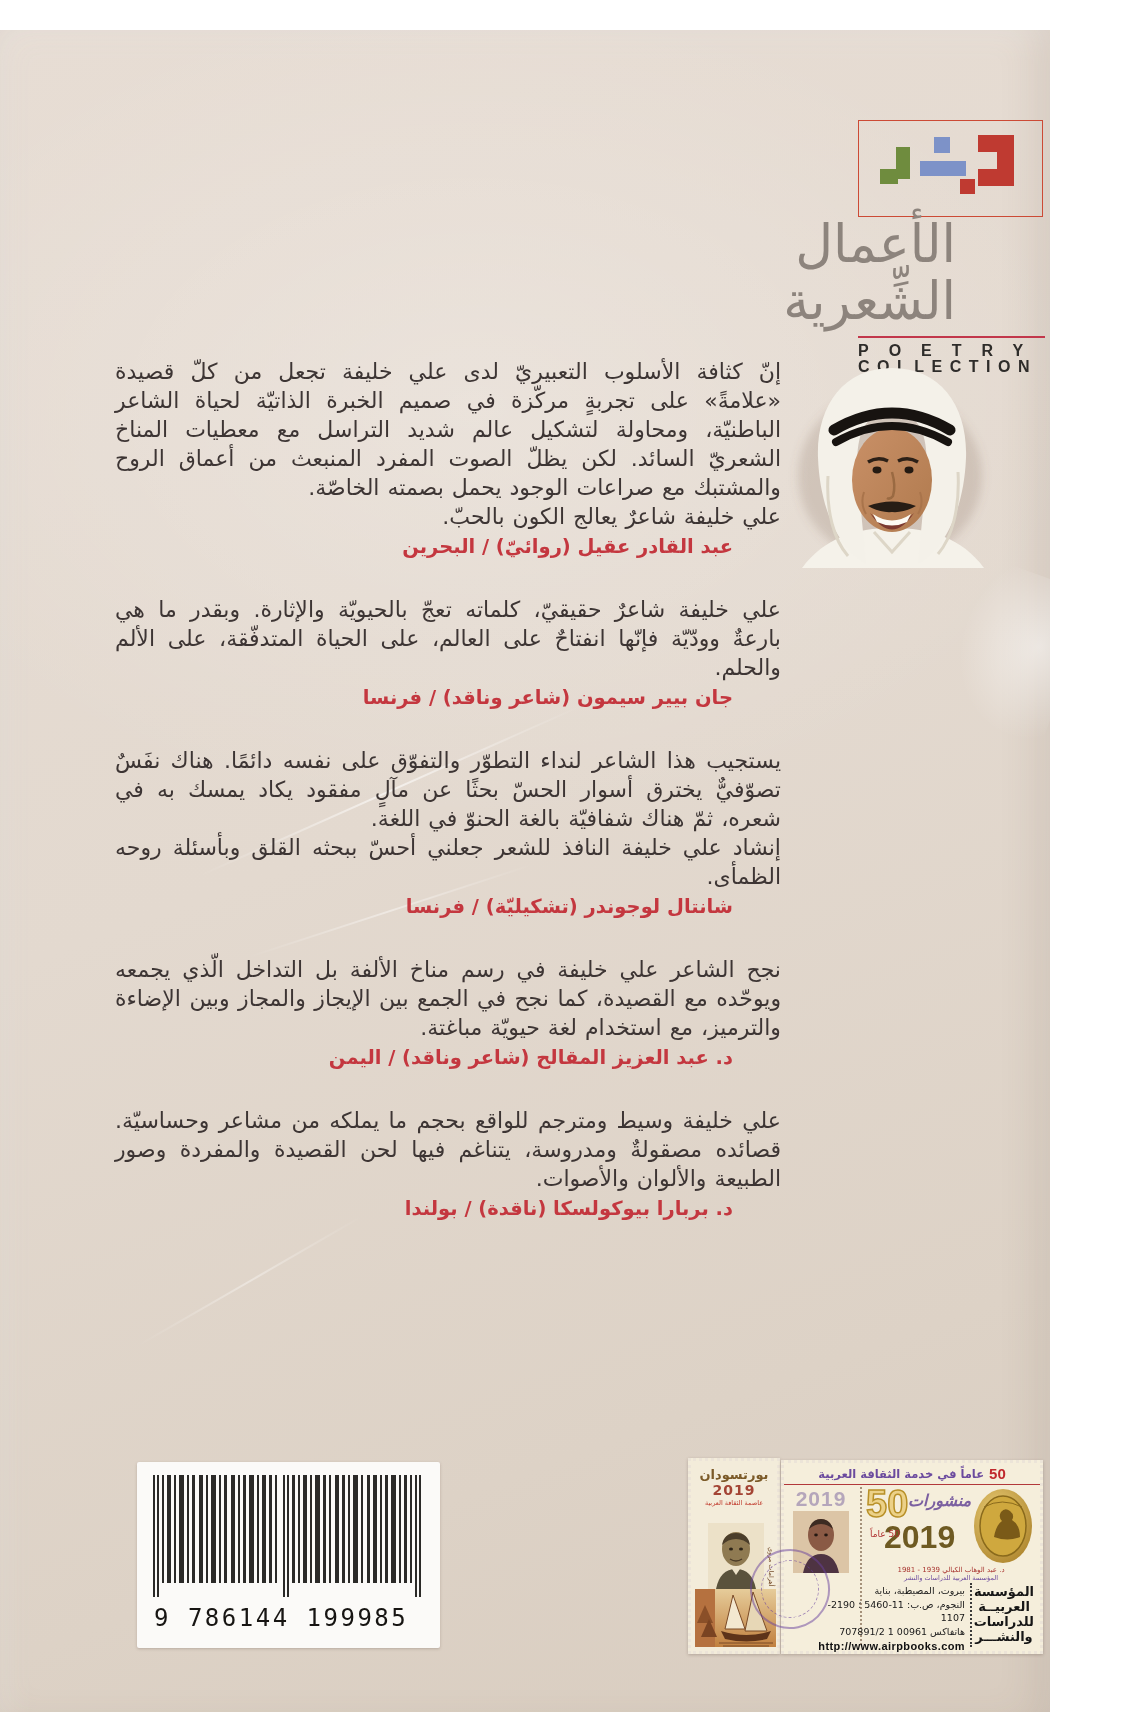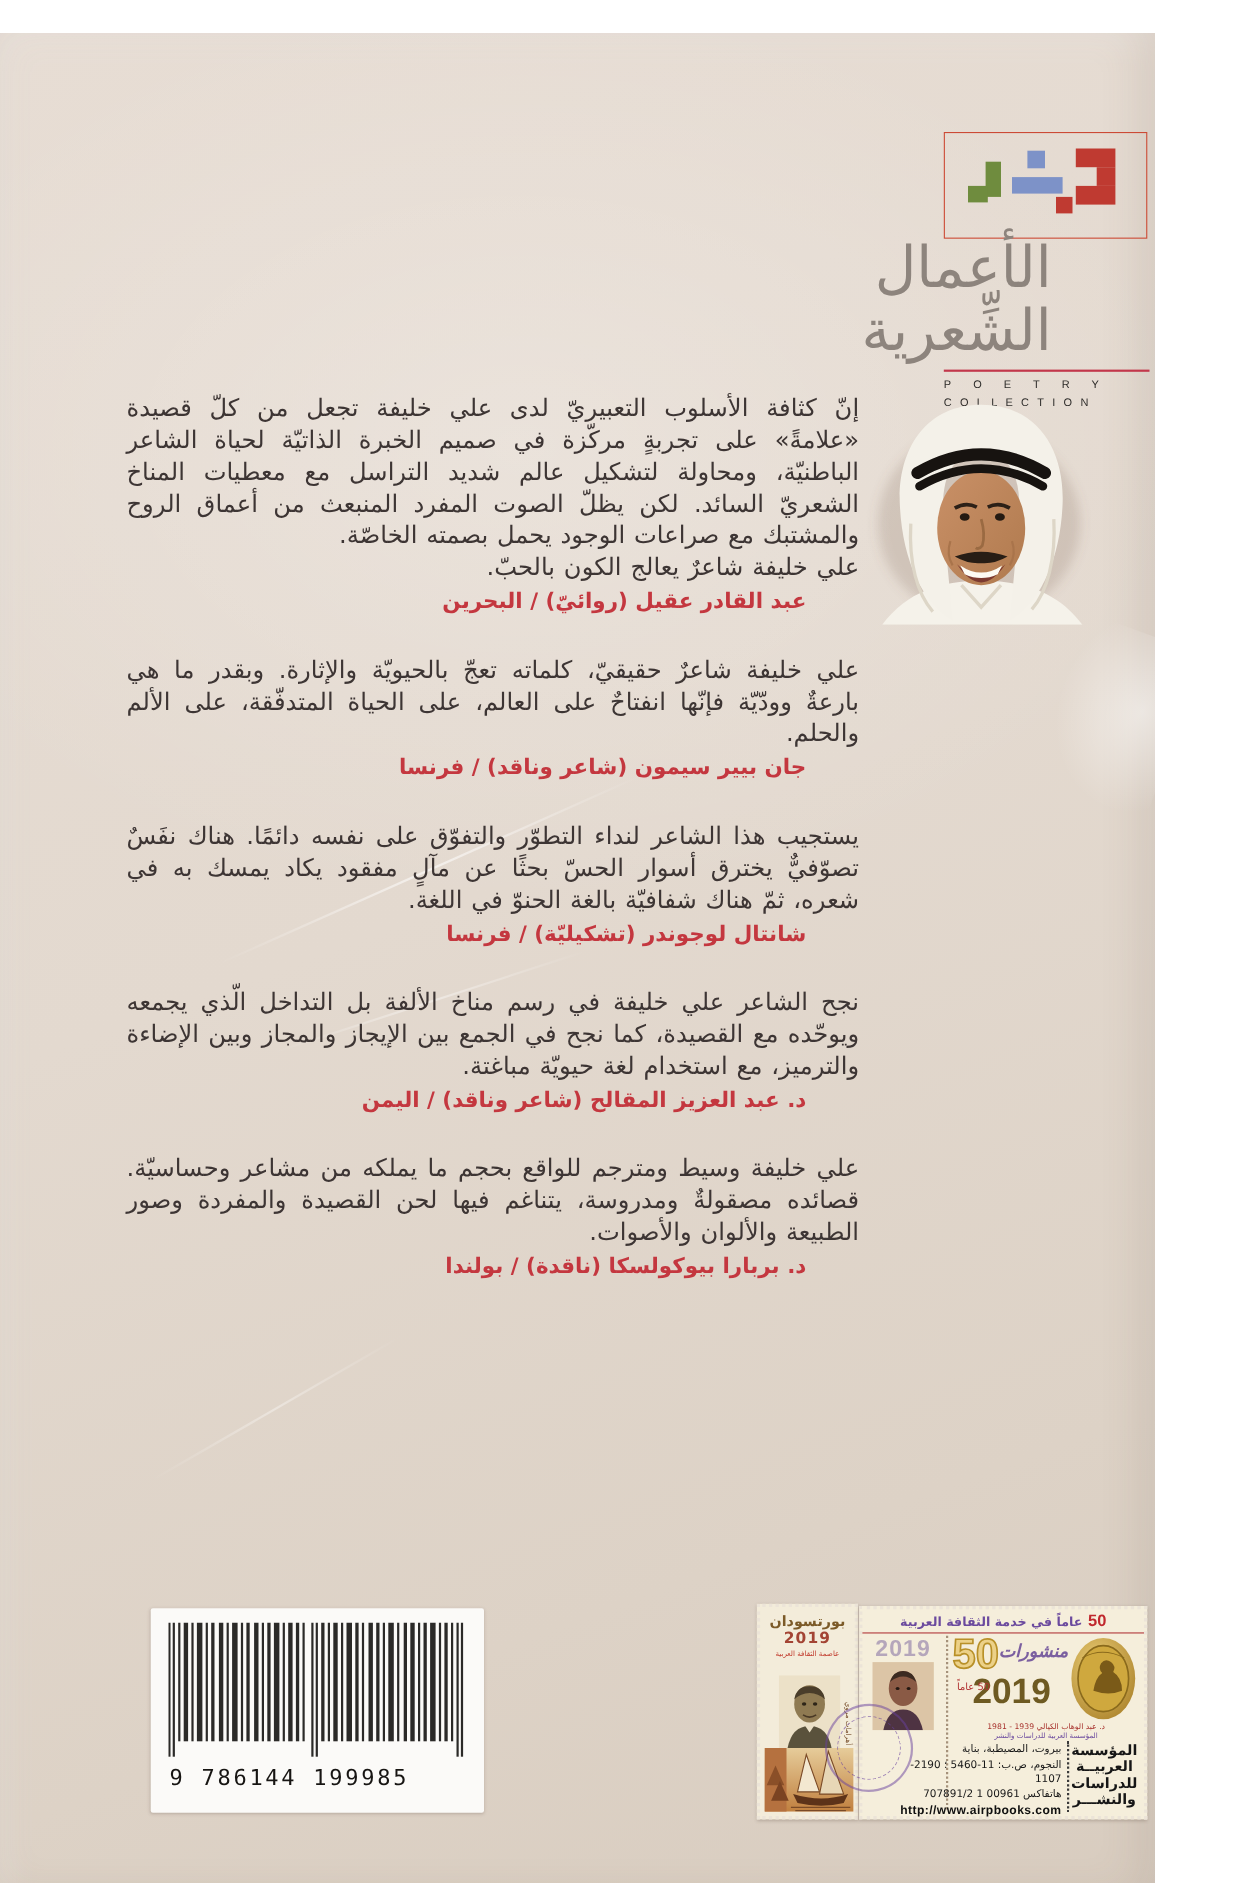--- a/index.html
+++ b/index.html
@@ -30,36 +30,36 @@
   .crease{position:absolute;right:-20px;top:540px;width:120px;height:170px;pointer-events:none;
     background:radial-gradient(ellipse at 70% 40%, rgba(255,255,255,.5), transparent 65%);transform:rotate(20deg);}
 
   
   .logo-box{position:absolute;left:858px;top:90px;width:185px;height:97px;
     border:1.5px solid #cc4a35;display:flex;align-items:center;justify-content:center;}
   .brand-ar{position:absolute;right:94px;top:186px;width:320px;direction:rtl;text-align:right;
     color:#8d847d;font-size:52px;line-height:57px;letter-spacing:-1px;}
   .brand-rule{position:absolute;left:858px;top:306px;width:187px;height:2px;background:#c2374b;}
   .brand-en{position:absolute;left:858px;top:313px;width:200px;color:#2e2c2a;
-    font-family:var(--en-font);font-weight:normal;font-size:10px;line-height:16px;white-space:nowrap;}
+    font-family:var(--en-font);font-weight:bold;font-size:16px;line-height:16px;white-space:nowrap;}
   .brand-en .en1{letter-spacing:20px;}
   .brand-en .en2{letter-spacing:7.5px;}
 
   
   .photo{position:absolute;left:768px;top:326px;width:250px;height:212px;}
 
   
   .quotes{position:absolute;top:327px;left:115px;width:666px;direction:rtl;color:#3d3534;}
   .quote{margin:0;font-size:22px;line-height:29px;text-align:justify;text-align-last:right;word-spacing:1px;}
   .attr{margin:4px 48px 37px 0;font-size:19.5px;font-weight:bold;color:#c4373f;}
 
   
   .barcode{position:absolute;left:137px;top:1432px;width:303px;height:186px;background:#fbfaf8;
     border-radius:2px;box-shadow:0 1px 3px rgba(80,60,50,.25);padding:13px 16px 6px;}
-  .bc-num{font-family:var(--mono);font-size:20px;letter-spacing:2.5px;color:#171513;margin-top:1px;padding-left:1px;}
+  .bc-num{font-family:var(--mono);font-size:24px;letter-spacing:2.5px;color:#171513;margin-top:1px;padding-left:1px;}
 
   
   .stamps{position:absolute;left:688px;top:1428px;display:flex;gap:1px;}
   .stamp{position:relative;border:3px dotted #ece4d8;box-shadow:0 1px 3px rgba(80,60,50,.28);}
   .stamp-left{width:92px;height:196px;background:#f3ecda;padding-left:31px;}
   .stamp-right{width:262px;height:194px;background:#f5eedb;margin-top:2px;}
 
   .ps-head{position:absolute;top:6px;left:0;right:0;text-align:center;direction:rtl;}
   .ps-city{font-size:13px;font-weight:bold;color:#7b5a28;}
   .ps-year{font-size:14px;font-weight:bold;color:#a34434;letter-spacing:1px;}
@@ -181,20 +181,21 @@
     <p class="quote">إنّ كثافة الأسلوب التعبيريّ لدى علي خليفة تجعل من كلّ قصيدة «علامةً» على تجربةٍ مركّزة في صميم الخبرة الذاتيّة لحياة الشاعر الباطنيّة، ومحاولة لتشكيل عالم شديد التراسل مع معطيات المناخ الشعريّ السائد. لكن يظلّ الصوت المفرد المنبعث من أعماق الروح والمشتبك مع صراعات الوجود يحمل بصمته الخاصّة.</p>
 
     <p class="quote">علي خليفة شاعرٌ يعالج الكون بالحبّ.</p>
     <p class="attr">عبد القادر عقيل (روائيّ) / البحرين</p>
 
     <p class="quote">علي خليفة شاعرٌ حقيقيّ، كلماته تعجّ بالحيويّة والإثارة. وبقدر ما هي بارعةٌ وودّيّة فإنّها انفتاحٌ على العالم، على الحياة المتدفّقة، على الألم والحلم.</p>
     <p class="attr">جان بيير سيمون (شاعر وناقد) / فرنسا</p>
 
     <p class="quote">يستجيب هذا الشاعر لنداء التطوّر والتفوّق على نفسه دائمًا. هناك نفَسٌ تصوّفيٌّ يخترق أسوار الحسّ بحثًا عن مآلٍ مفقود يكاد يمسك به في شعره، ثمّ هناك شفافيّة بالغة الحنوّ في اللغة.</p>
 
+    <p class="quote">إنشاد علي خليفة النافذ للشعر جعلني أحسّ ببحثه القلق وبأسئلة روحه الظمأى.</p>
     <p class="attr">شانتال لوجوندر (تشكيليّة) / فرنسا</p>
 
     <p class="quote">نجح الشاعر علي خليفة في رسم مناخ الألفة بل التداخل الّذي يجمعه ويوحّده مع القصيدة، كما نجح في الجمع بين الإيجاز والمجاز وبين الإضاءة والترميز، مع استخدام لغة حيويّة مباغتة.</p>
     <p class="attr">د. عبد العزيز المقالح (شاعر وناقد) / اليمن</p>
 
     <p class="quote">علي خليفة وسيط ومترجم للواقع بحجم ما يملكه من مشاعر وحساسيّة. قصائده مصقولةٌ ومدروسة، يتناغم فيها لحن القصيدة والمفردة وصور الطبيعة والألوان والأصوات.</p>
     <p class="attr">د. بربارا بيوكولسكا (ناقدة) / بولندا</p>
   </div>
 
   <div class="barcode">

